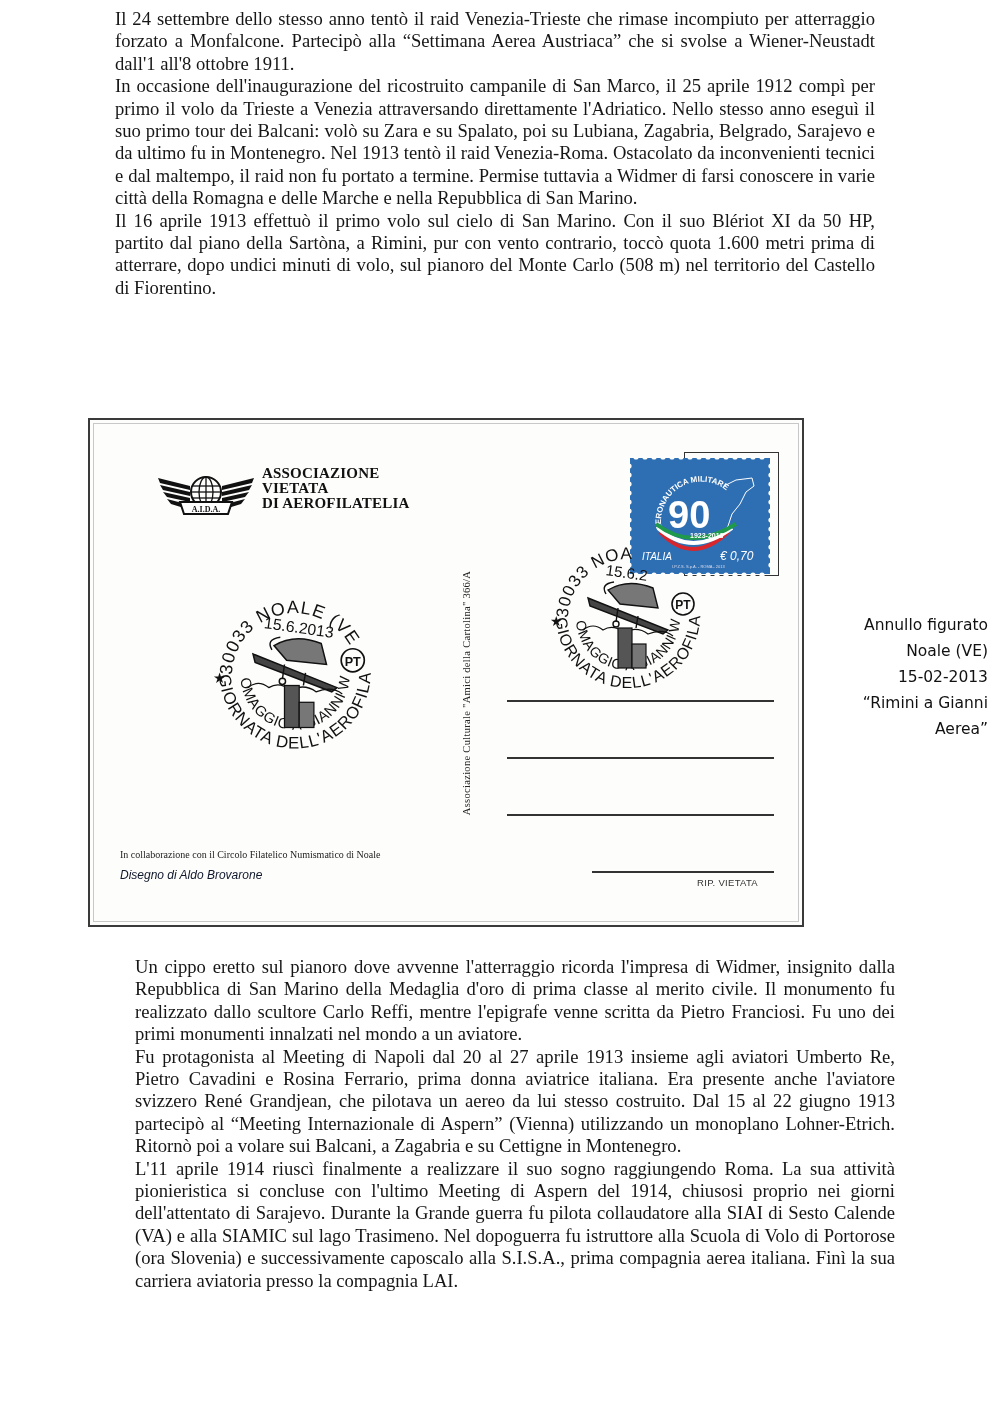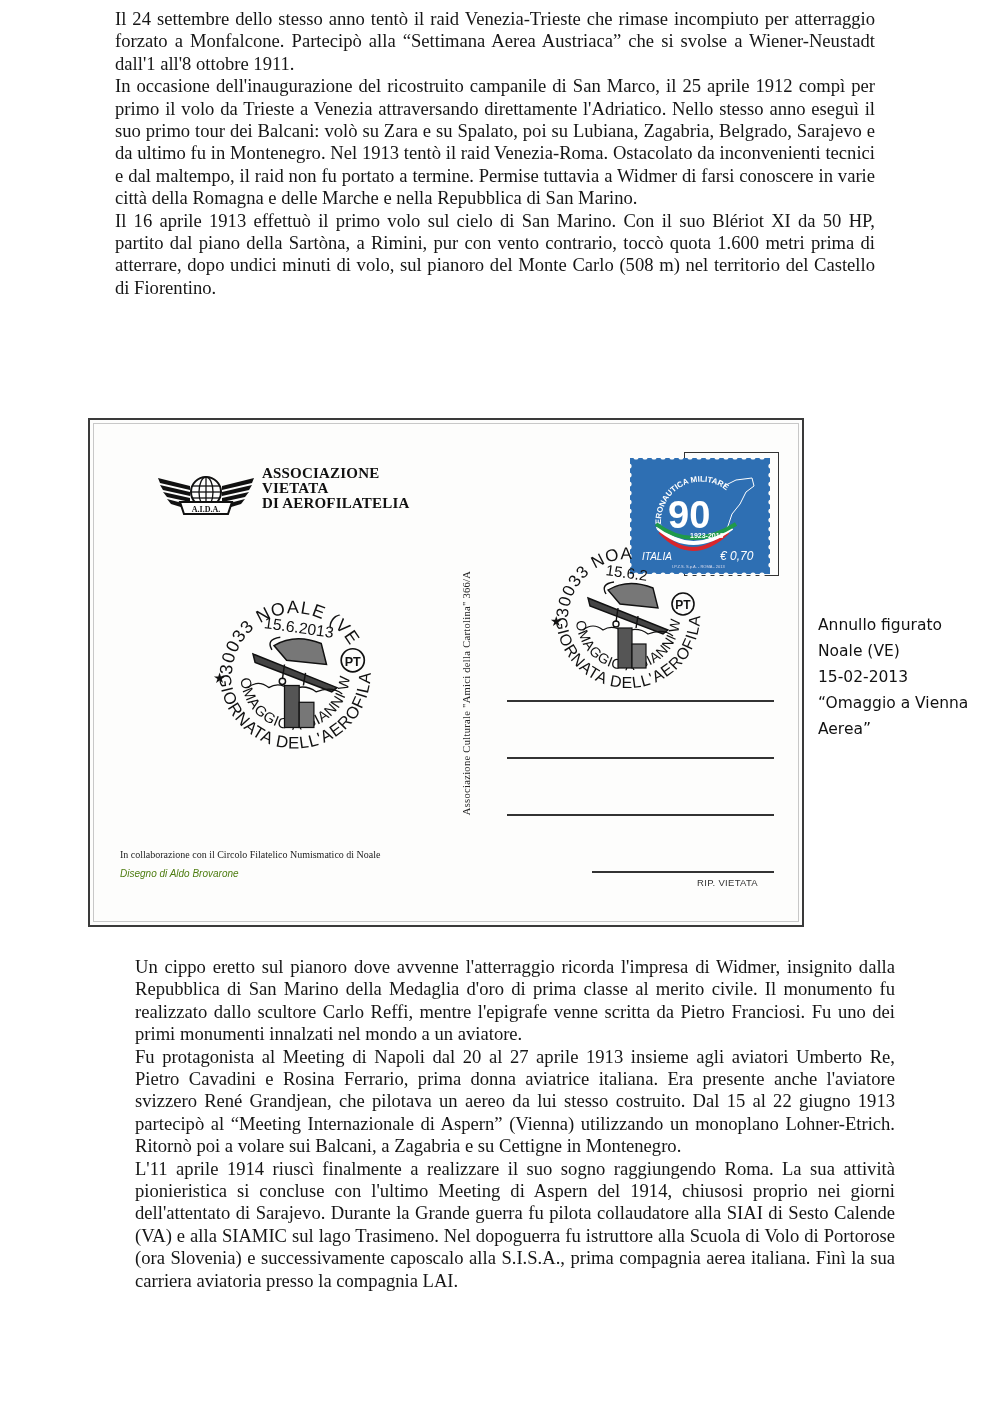--- a/index.html
+++ b/index.html
@@ -39,37 +39,37 @@
     transform: translate(-50%, -50%) rotate(-90deg);
     font-family: "Liberation Serif", serif; font-size: 10.5px; color: #222; letter-spacing: 0.3px;
   }
   .address-line { position: absolute; height: 2px; background: #333; }
   .collab {
     position: absolute; left: 30px; top: 429px; font-family: "Liberation Serif", serif;
     font-size: 10px; color: #222;
   }
   .designer {
     position: absolute; left: 30px; top: 448px; font-family: "Liberation Sans", sans-serif;
-    font-style: italic; font-size: 10px; color: #4d7c0f;
+    font-style: italic; font-size: 12px; color: #0f172a;
   }
   .rip {
     position: absolute; right: 44px; top: 457px; font-family: "Liberation Sans", sans-serif;
     font-size: 9.5px; color: #333; letter-spacing: 0.3px;
   }
 
   
   .stamp { position: absolute; left: 538px; top: 36px; width: 144px; height: 120px; }
   .stamp-frame {
     position: absolute; left: 56px; top: -4px; width: 95px; height: 124px;
     border: 1.5px solid #333; box-sizing: border-box; background: transparent;
   }
 
   .postmark { position: absolute; }
   .caption {
-    position: absolute; left: 818px; top: 612px; width: 170px; text-align: left;
+    position: absolute; left: 818px; top: 612px; width: 170px; text-align: right;
     font-family: "DejaVu Sans", sans-serif; font-size: 15.5px; line-height: 26px; color: #111;
   }
   .caption div { display: block; }
 </style>
 </head>
 <body>
 
 <div id="top-text" class="text-block">
   <p>Il 24 settembre dello stesso anno tentò il raid Venezia-Trieste che rimase incompiuto per atterraggio forzato a Monfalcone. Partecipò alla “Settimana Aerea Austriaca” che si svolse a Wiener-Neustadt dall'1 all'8 ottobre 1911.</p>
   <p>In occasione dell'inaugurazione del ricostruito campanile di San Marco, il 25 aprile 1912 compì per primo il volo da Trieste a Venezia attraversando direttamente l'Adriatico. Nello stesso anno eseguì il suo primo tour dei Balcani: volò su Zara e su Spalato, poi su Lubiana, Zagabria, Belgrado, Sarajevo e da ultimo fu in Montenegro. Nel 1913 tentò il raid Venezia-Roma. Ostacolato da inconvenienti tecnici e dal maltempo, il raid non fu portato a termine. Permise tuttavia a Widmer di farsi conoscere in varie città della Romagna e delle Marche e nella Repubblica di San Marino.</p>
@@ -253,21 +253,21 @@
 
   <div class="collab">In collaborazione con il Circolo Filatelico Numismatico di Noale</div>
   <div class="designer">Disegno di Aldo Brovarone</div>
   <div class="rip">RIP. VIETATA</div>
 </div>
 
 <div class="caption">
   <div>Annullo figurato</div>
   <div>Noale (VE)</div>
   <div>15-02-2013</div>
-  <div>“Omaggio a Vienna</div>
+  <div>“Rimini a Gianni</div>
   <div>Aerea”</div>
 </div>
 
 <div id="bottom-text" class="text-block">
   <p>Un cippo eretto sul pianoro dove avvenne l'atterraggio ricorda l'impresa di Widmer, insignito dalla Repubblica di San Marino della Medaglia d'oro di prima classe al merito civile. Il monumento fu realizzato dallo scultore Carlo Reffi, mentre l'epigrafe venne scritta da Pietro Franciosi. Fu uno dei primi monumenti innalzati nel mondo a un aviatore.</p>
   <p>Fu protagonista al Meeting di Napoli dal 20 al 27 aprile 1913 insieme agli aviatori Umberto Re, Pietro Cavadini e Rosina Ferrario, prima donna aviatrice italiana. Era presente anche l'aviatore svizzero René Grandjean, che pilotava un aereo da lui stesso costruito. Dal 15 al 22 giugno 1913 partecipò al “Meeting Internazionale di Aspern” (Vienna) utilizzando un monoplano Lohner-Etrich. Ritornò poi a volare sui Balcani, a Zagabria e su Cettigne in Montenegro.</p>
   <p>L'11 aprile 1914 riuscì finalmente a realizzare il suo sogno raggiungendo Roma. La sua attività pionieristica si concluse con l'ultimo Meeting di Aspern del 1914, chiusosi proprio nei giorni dell'attentato di Sarajevo. Durante la Grande guerra fu pilota collaudatore alla SIAI di Sesto Calende (VA) e alla SIAMIC sul lago Trasimeno. Nel dopoguerra fu istruttore alla Scuola di Volo di Portorose (ora Slovenia) e successivamente caposcalo alla S.I.S.A., prima compagnia aerea italiana. Finì la sua carriera aviatoria presso la compagnia LAI.</p>
 </div>
 
 </body></html>

